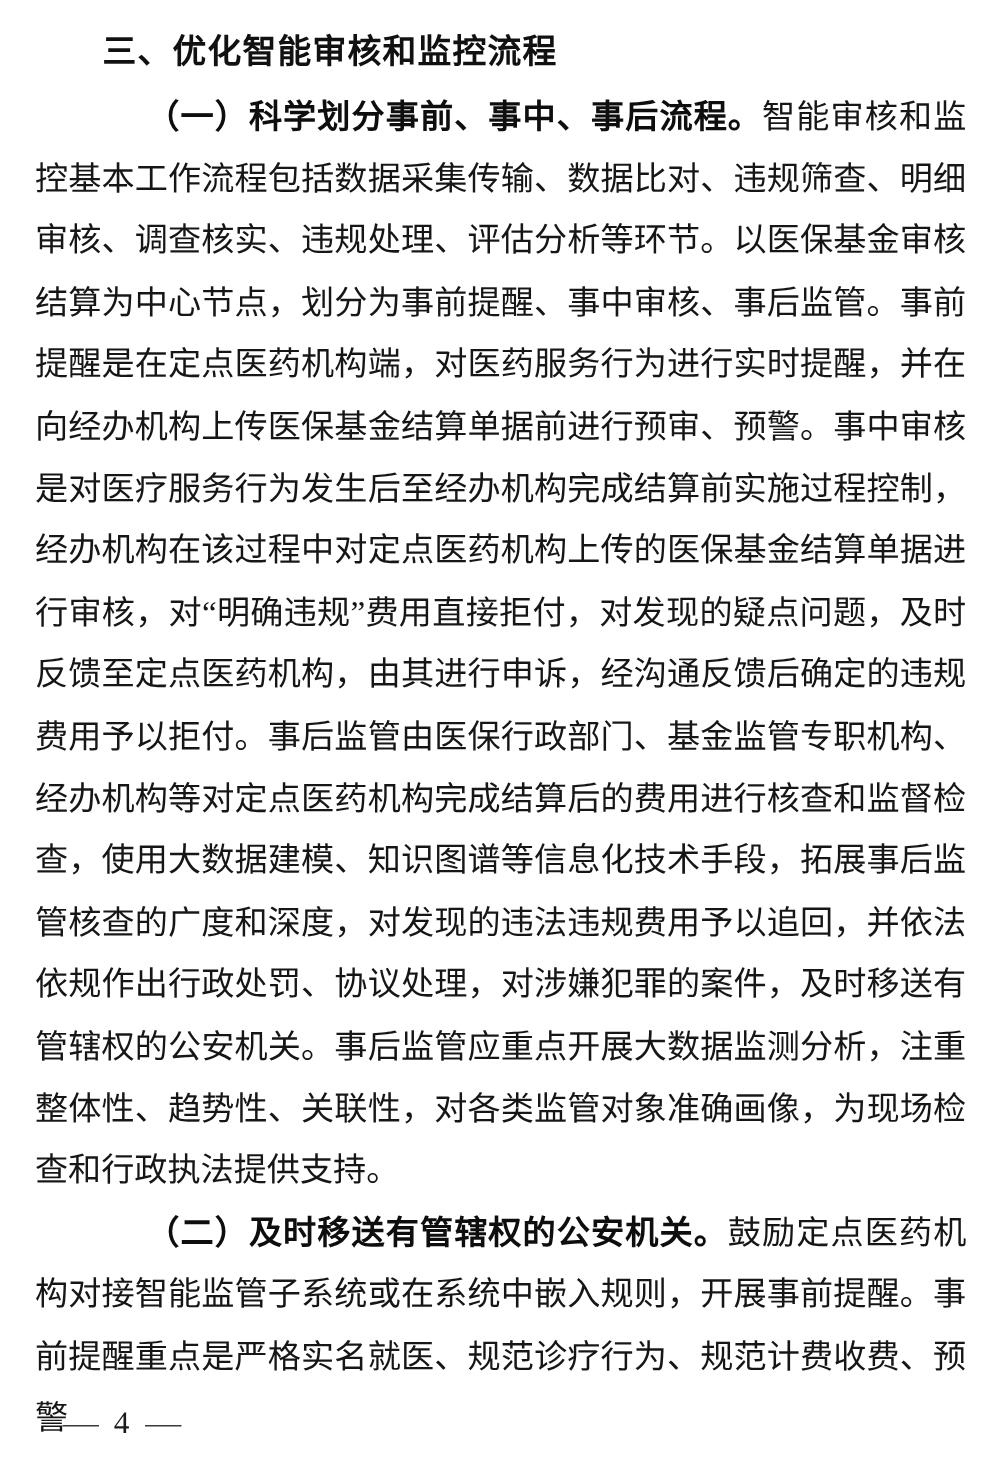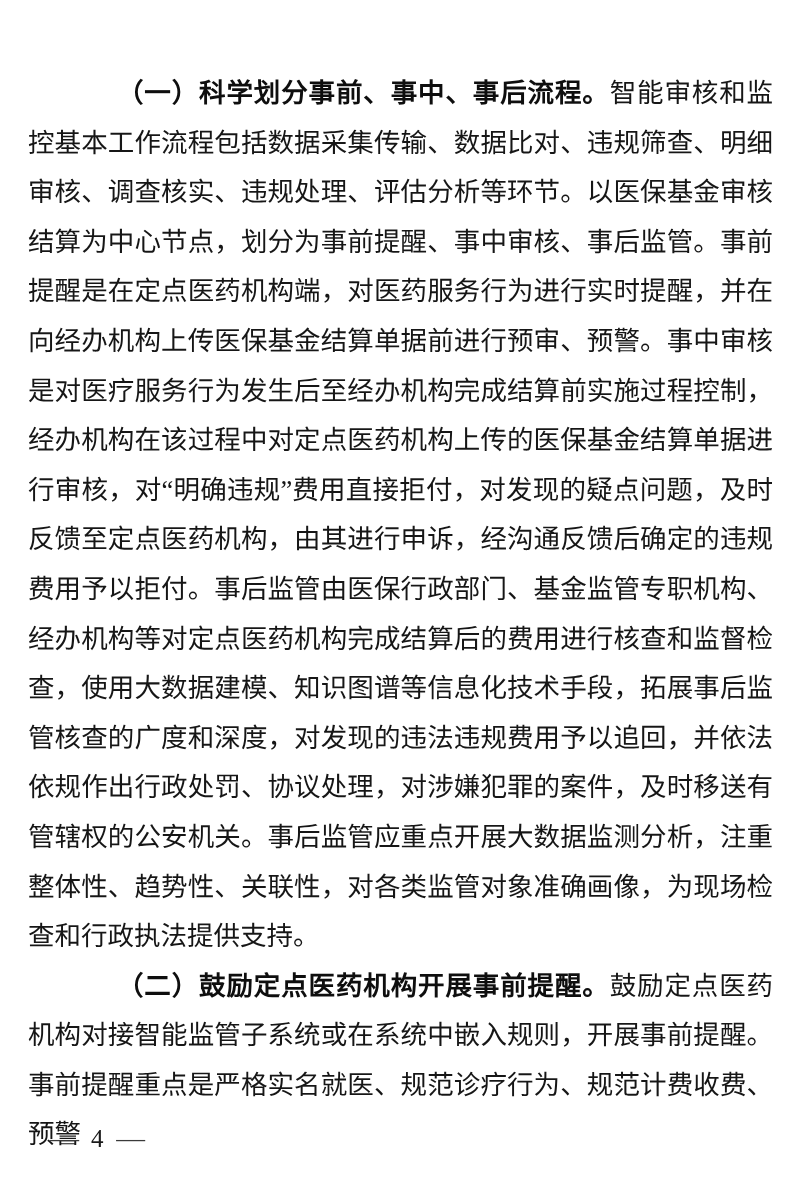--- a/index.html
+++ b/index.html
@@ -71,24 +71,25 @@
   .footer-num {
     margin: 0 14px;
     color: #1a1a1a;
   }
 </style>
 </head>
 <body>
 
 <div class="page">
 
+  <div class="section-heading">三、优化智能审核和监控流程</div>
 
   <div class="body-text">
     <p><span class="para-lead">（一）科学划分事前、事中、事后流程。</span><span>智能审核和监控基本工作流程包括数据采集传输、数据比对、违规筛查、明细审核、调查核实、违规处理、评估分析等环节。以医保基金审核结算为中心节点，划分为事前提醒、事中审核、事后监管。事前提醒是在定点医药机构端，对医药服务行为进行实时提醒，并在向经办机构上传医保基金结算单据前进行预审、预警。事中审核是对医疗服务行为发生后至经办机构完成结算前实施过程控制，经办机构在该过程中对定点医药机构上传的医保基金结算单据进行审核，对“明确违规”费用直接拒付，对发现的疑点问题，及时反馈至定点医药机构，由其进行申诉，经沟通反馈后确定的违规费用予以拒付。事后监管由医保行政部门、基金监管专职机构、经办机构等对定点医药机构完成结算后的费用进行核查和监督检查，使用大数据建模、知识图谱等信息化技术手段，拓展事后监管核查的广度和深度，对发现的违法违规费用予以追回，并依法依规作出行政处罚、协议处理，对涉嫌犯罪的案件，及时移送有管辖权的公安机关。事后监管应重点开展大数据监测分析，注重整体性、趋势性、关联性，对各类监管对象准确画像，为现场检查和行政执法提供支持。</span></p>
-    <p><span class="para-lead">（二）鼓励定点医药机构开展事前提醒。</span><span>鼓励定点医药机构对接智能监管子系统或在系统中嵌入规则，开展事前提醒。事前提醒重点是严格实名就医、规范诊疗行为、规范计费收费、预警</span></p>
+    <p><span class="para-lead">（二）及时移送有管辖权的公安机关。</span><span>鼓励定点医药机构对接智能监管子系统或在系统中嵌入规则，开展事前提醒。事前提醒重点是严格实名就医、规范诊疗行为、规范计费收费、预警</span></p>
   </div>
 
   <div class="page-footer">
     <span class="footer-dash">—</span>
     <span class="footer-num">4</span>
     <span class="footer-dash">—</span>
   </div>
 
 </div>
 

